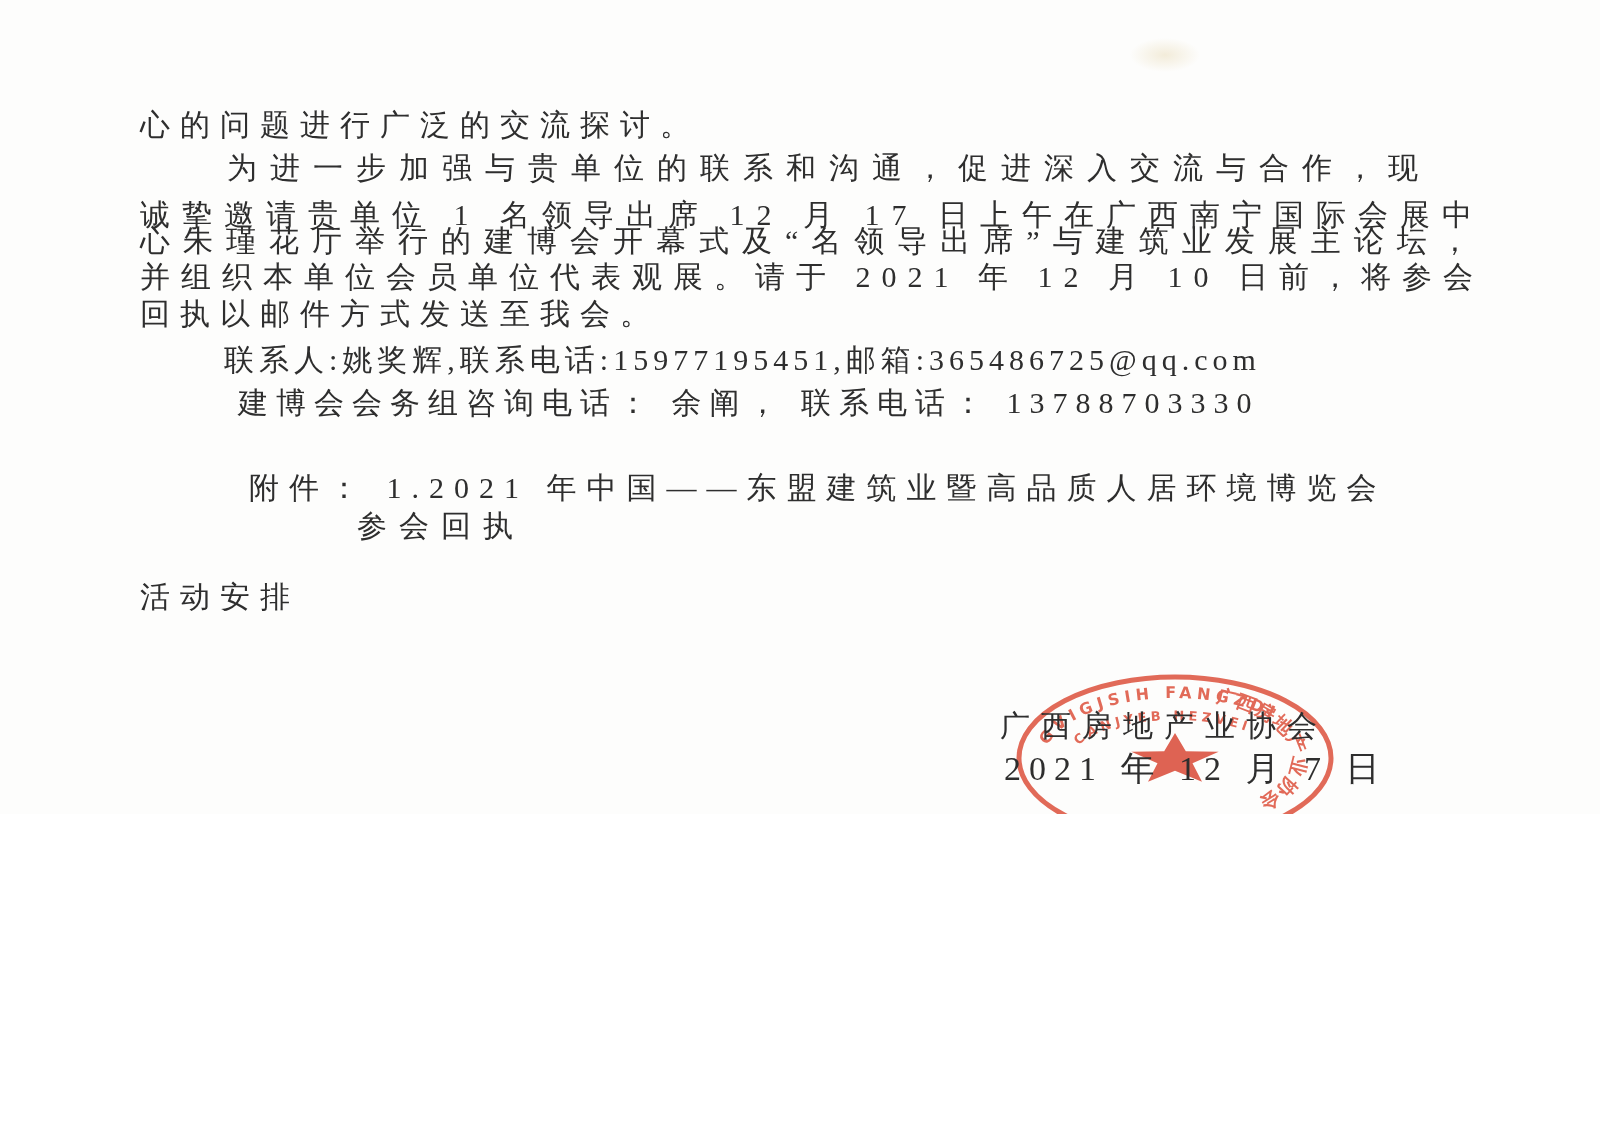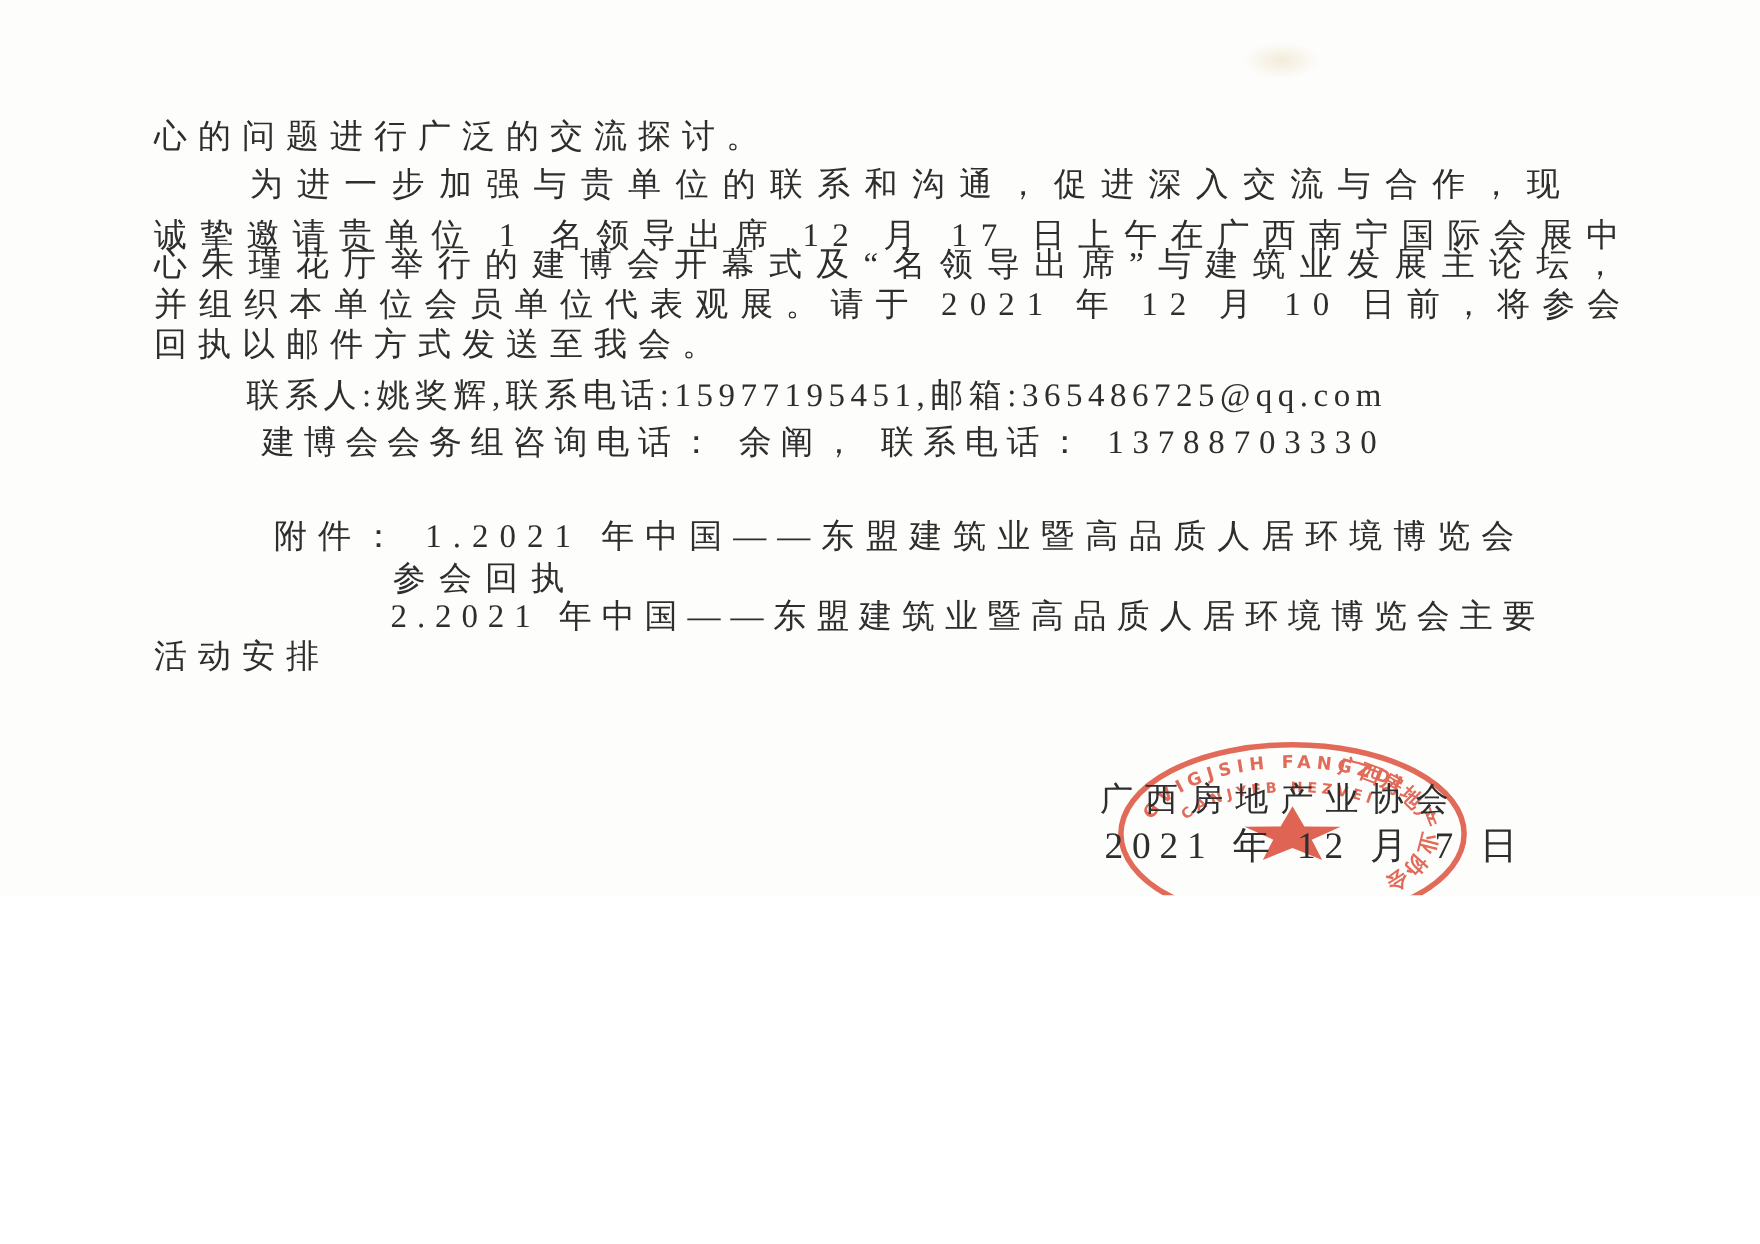--- a/index.html
+++ b/index.html
@@ -51,21 +51,20 @@
   <div class="line l1">心的问题进行广泛的交流探讨。</div>
   <div class="line l2">为进一步加强与贵单位的联系和沟通，促进深入交流与合作，现</div>
   <div class="line l3">诚挚邀请贵单位 1 名领导出席 12 月 17 日上午在广西南宁国际会展中</div>
   <div class="line l4">心朱瑾花厅举行的建博会开幕式及“名领导出席”与建筑业发展主论坛，</div>
   <div class="line l5">并组织本单位会员单位代表观展。请于 2021 年 12 月 10 日前，将参会</div>
   <div class="line l6">回执以邮件方式发送至我会。</div>
   <div class="line l7">联系人:姚奖辉,联系电话:15977195451,邮箱:365486725@qq.com</div>
   <div class="line l8">建博会会务组咨询电话： 余阐， 联系电话： 13788703330</div>
   <div class="line l9">附件： 1.2021 年中国——东盟建筑业暨高品质人居环境博览会</div>
   <div class="line l10">参会回执</div>
-  <div class="line l11">2.2021 年中国——东盟建筑业暨高品质人居环境博览会主要</div>
   <div class="line l12">活动安排</div>
 
   <svg class="seal" viewBox="0 0 340 190" xmlns="http://www.w3.org/2000/svg">
     <g opacity="0.82">
       <ellipse cx="170" cy="93" rx="156" ry="81" fill="none" stroke="#dc4a35" stroke-width="5"></ellipse>
       <path id="sealArcOuter" d="M 40 93 A 130 60 0 0 1 300 93" fill="none"></path>
       <path id="sealArcInner" d="M 68 93 A 102 38 0 0 1 272 93" fill="none"></path>
       <path id="sealArcRight" d="M 206.5 36 A 118 60 0 0 1 206.5 150" fill="none"></path>
       <text font-size="16" letter-spacing="5" fill="#dc4a35">
         <textPath href="#sealArcOuter" startOffset="4%">GVIGJSIH FANGZDI</textPath>

